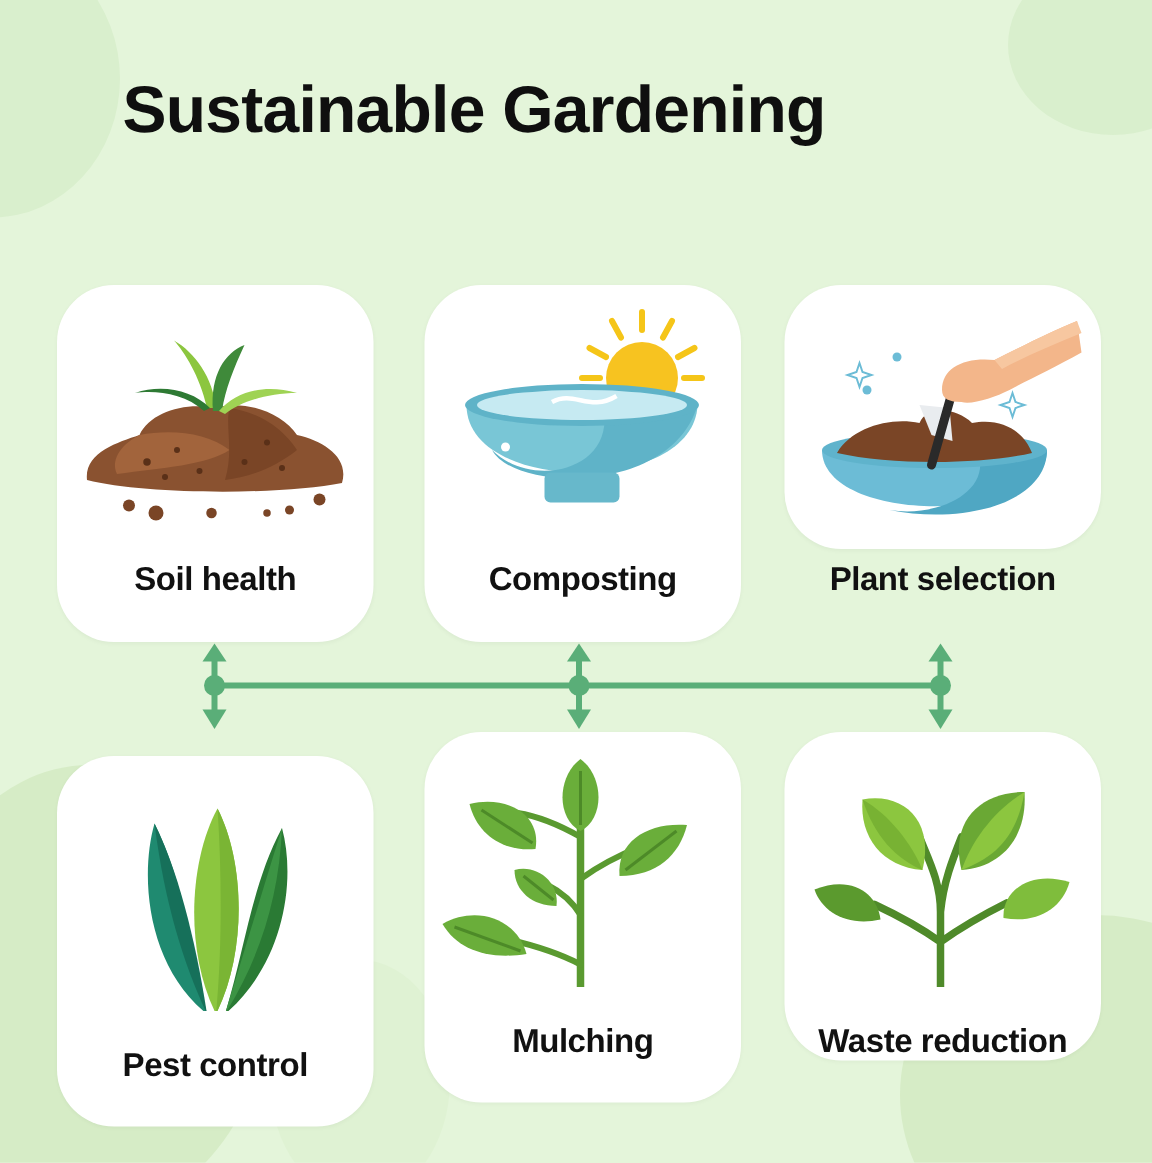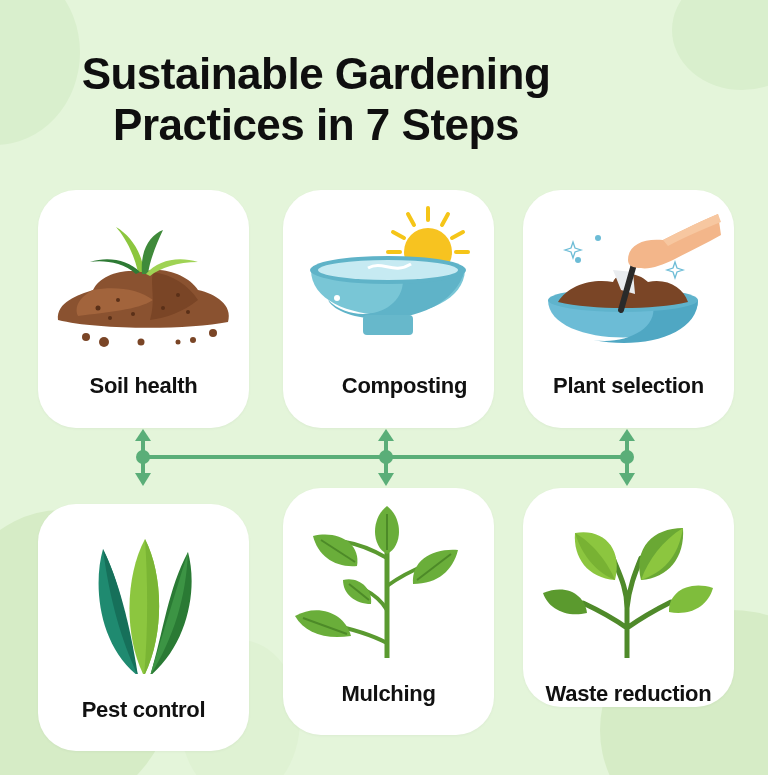--- a/index.html
+++ b/index.html
@@ -20,21 +20,20 @@
 <body>
 
 <div class="blob b1"></div>
 <div class="blob b2"></div>
 <div class="blob b3"></div>
 <div class="blob b4"></div>
 <div class="blob b5"></div>
 
 <div class="title">
   <div>Sustainable Gardening</div>
-  <div>Practices in 7 Steps</div>
 </div>
 
 <svg class="connector" viewBox="0 0 768 775">
   <g fill="#5aae78" stroke="#5aae78">
     <line x1="143" y1="457" x2="627" y2="457" stroke-width="4"></line>
     <g>
       <line x1="143" y1="440" x2="143" y2="474" stroke-width="4"></line>
       <polygon points="135,441 151,441 143,429" stroke="none"></polygon>
       <polygon points="135,473 151,473 143,486" stroke="none"></polygon>
       <circle cx="143" cy="457" r="7" stroke="none"></circle>
@@ -98,24 +97,24 @@
     <circle cx="145" cy="62" r="24" fill="#f7c320"></circle>
     <path d="M145 38 A24 24 0 0 1 160 80 A24 24 0 0 0 145 38Z" fill="#f0a818"></path>
     <path d="M28 80 C28 140 180 140 182 80 Z" fill="#79c6d6"></path>
     <path d="M120 90 C120 125 70 135 45 110 C60 138 165 140 182 80 L150 80Z" fill="#5fb3c8"></path>
     <rect x="80" y="125" width="50" height="20" rx="4" fill="#67b8cb"></rect>
     <ellipse cx="105" cy="80" rx="78" ry="14" fill="#5fb3c8"></ellipse>
     <ellipse cx="105" cy="80" rx="70" ry="10" fill="#c6eaf2"></ellipse>
     <path d="M85 78 C100 70 110 85 128 74" stroke="#ffffff" stroke-width="3" fill="none"></path>
     <circle cx="54" cy="108" r="3" fill="#ffffff"></circle>
   </svg>
-  <div class="label" style="top:183px;padding-left:16px;">Composting</div>
+  <div class="label" style="top:183px;">Composting</div>
 </div>
 
-<div class="card" style="left:523px;top:190px;height:238px;">
+<div class="card" style="left:523px;top:190px;height:176px;">
   <svg class="icon" viewBox="0 0 211 170">
     <path d="M25 110 C25 160 175 160 175 110 Z" fill="#6cbcd6"></path>
     <path d="M130 115 C135 140 100 155 70 150 C120 160 175 145 175 110 Z" fill="#4fa7c3"></path>
     <ellipse cx="100" cy="110" rx="75" ry="12" fill="#5fb3cc"></ellipse>
     <path d="M35 112 C45 95 70 88 90 92 C95 80 115 82 125 92 C145 88 160 98 165 112 C130 120 70 120 35 112Z" fill="#7a4526"></path>
     <path d="M90 80 L110 82 L112 104 L98 100 Z" fill="#e9ecef"></path>
     <path d="M98 120 L115 60" stroke="#2a2a2a" stroke-width="6" stroke-linecap="round"></path>
     <path d="M105 70 C105 55 120 48 140 50 C160 40 180 30 195 24 L198 45 C180 55 165 62 150 70 C140 75 125 80 118 78 C110 78 105 76 105 70Z" fill="#f3b68a"></path>
     <path d="M140 50 C160 40 180 30 195 24 L198 32 C178 40 160 48 145 56Z" fill="#f7c7a0"></path>
     <circle cx="75" cy="48" r="3" fill="#6cbcd6"></circle>

